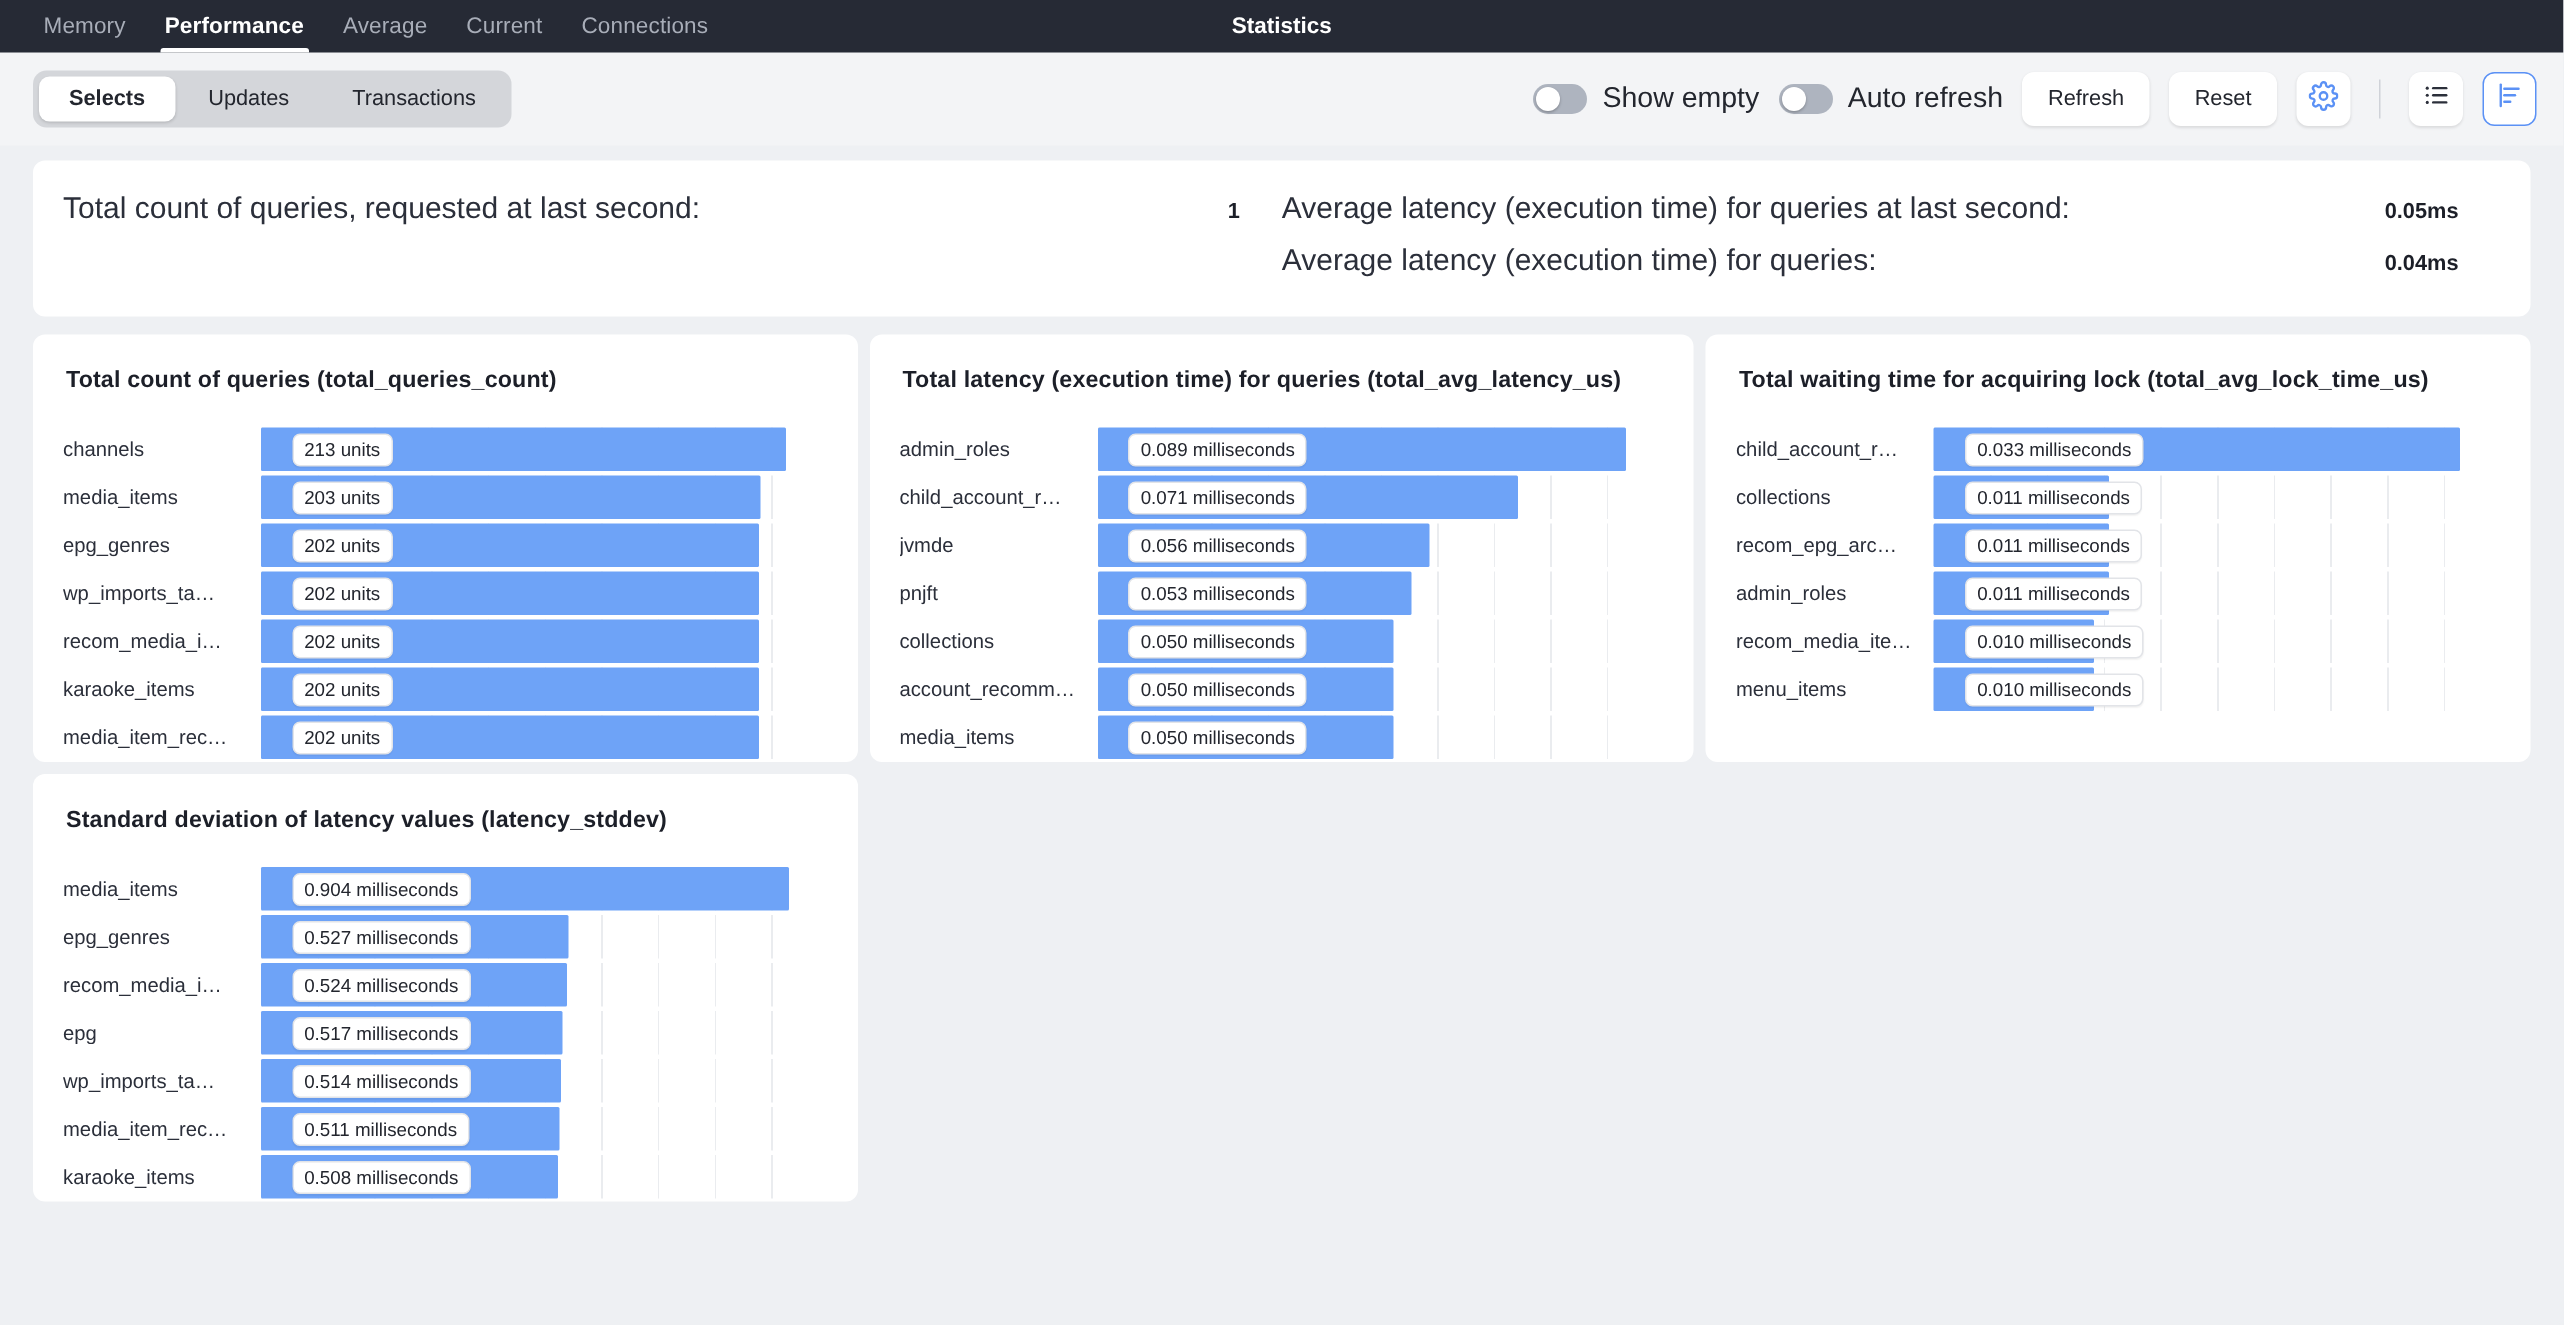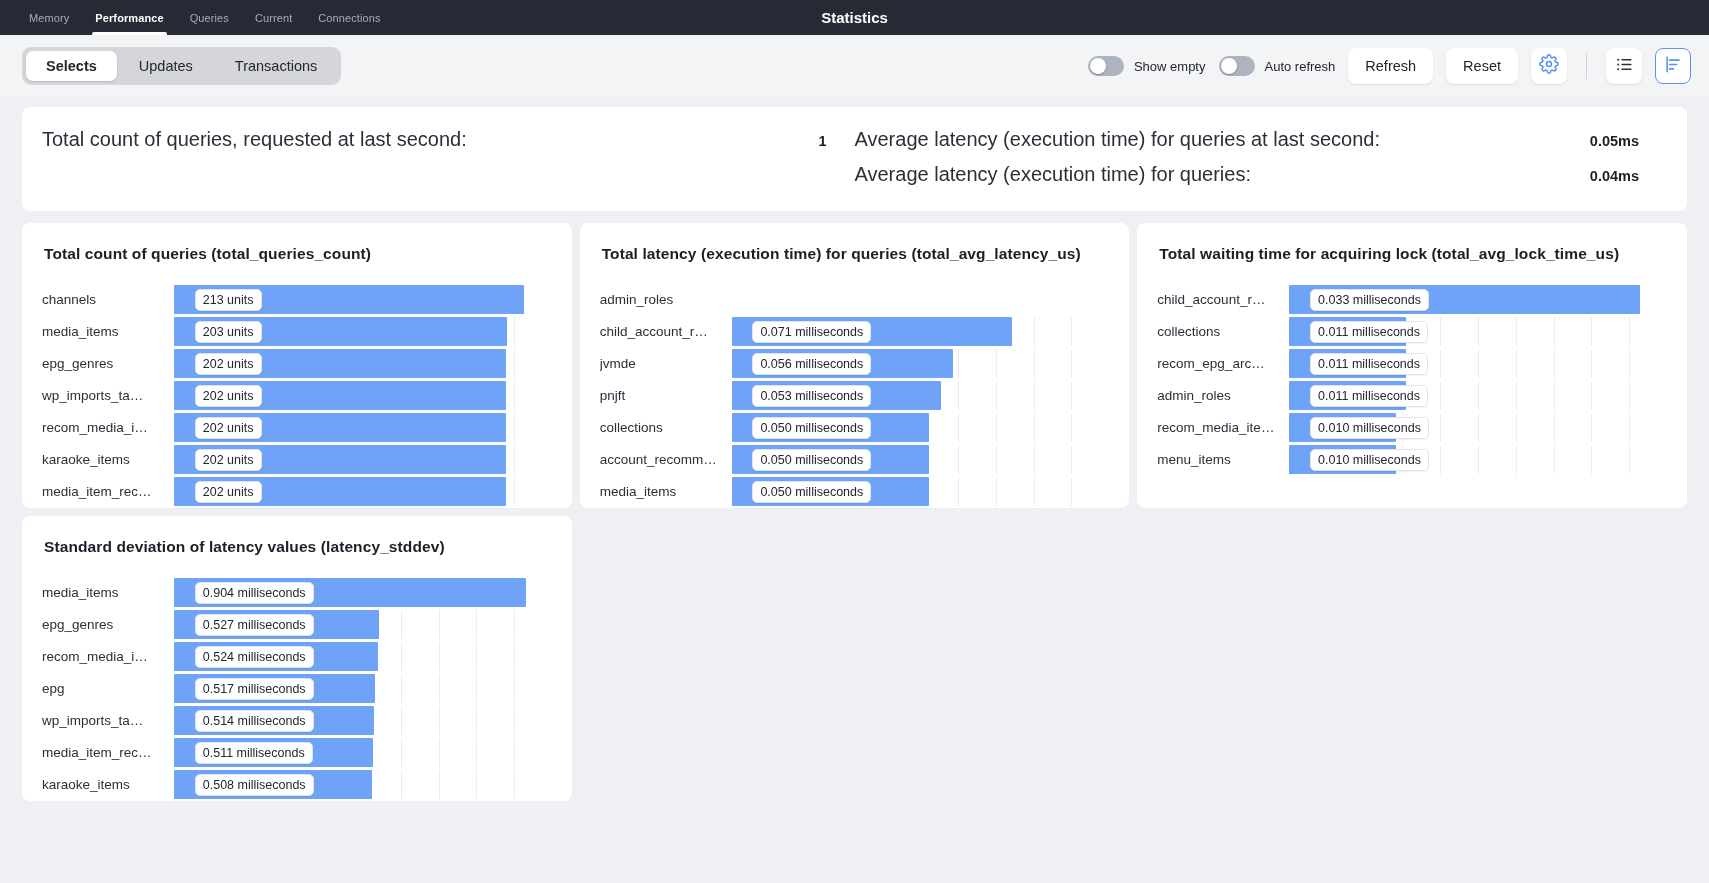--- a/index.html
+++ b/index.html
@@ -17,21 +17,21 @@
     background: #262a35;
     display: flex;
     align-items: stretch;
     position: relative;
     padding-left: 16px;
   }
   .nav-item {
     display: flex;
     align-items: center;
     padding: 0 13px;
-    font-size: 11px;
+    font-size: 15px;
     color: #a8adb8;
     cursor: pointer;
     position: relative;
     letter-spacing: .1px;
   }
   .nav-item.active {
     color: #ffffff;
     font-weight: bold;
   }
   .nav-item.active::after {
@@ -103,21 +103,21 @@
     flex: none;
   }
   .switch .knob {
     position: absolute;
     top: 2px; left: 2px;
     width: 16px; height: 16px;
     border-radius: 50%;
     background: #ffffff;
     box-shadow: 0 1px 2px rgba(0,0,0,.25);
   }
-  .toggle-label { font-size: 13px; color: #23262e; white-space: nowrap; }
+  .toggle-label { font-size: 19px; color: #23262e; white-space: nowrap; }
   .tb-btn {
     background: #ffffff;
     border: none;
     border-radius: 8px;
     font-family: inherit;
     font-size: 14.5px;
     color: #23262e;
     padding: 10px 17px;
     cursor: pointer;
     box-shadow: 0 1px 2px rgba(0,0,0,.10);
@@ -241,21 +241,21 @@
 <body>
 
 <div class="topnav">
   <div class="nav-item">
       <span>Memory</span>
     </div>
   <div class="nav-item active">
       <span>Performance</span>
     </div>
   <div class="nav-item">
-      <span>Queries</span>
+      <span>Average</span>
     </div>
   <div class="nav-item">
       <span>Current</span>
     </div>
   <div class="nav-item">
       <span>Connections</span>
     </div>
   <div class="topnav-title">Statistics</div>
 </div>
 
@@ -396,20 +396,24 @@
             <div class="bar-value" style="left: 5.5%;">202 units</div>
           </div>
         </div>
       </div>
   </div>
   <div class="panel">
     <div class="panel-title">Total latency (execution time) for queries (total_avg_latency_us)</div>
     <div class="chart">
         <div class="bar-row">
           <div class="bar-label">admin_roles</div>
+          <div class="bar-track">
+            <div class="bar-fill" style="width: 93.1937%;"></div>
+            <div class="bar-value" style="left: 5.5%;">0.089 milliseconds</div>
+          </div>
         </div>
         <div class="bar-row">
           <div class="bar-label">child_account_r…</div>
           <div class="bar-track">
             <div class="bar-fill" style="width: 74.3455%;"></div>
             <div class="bar-value" style="left: 5.5%;">0.071 milliseconds</div>
           </div>
         </div>
         <div class="bar-row">
           <div class="bar-label">jvmde</div>

